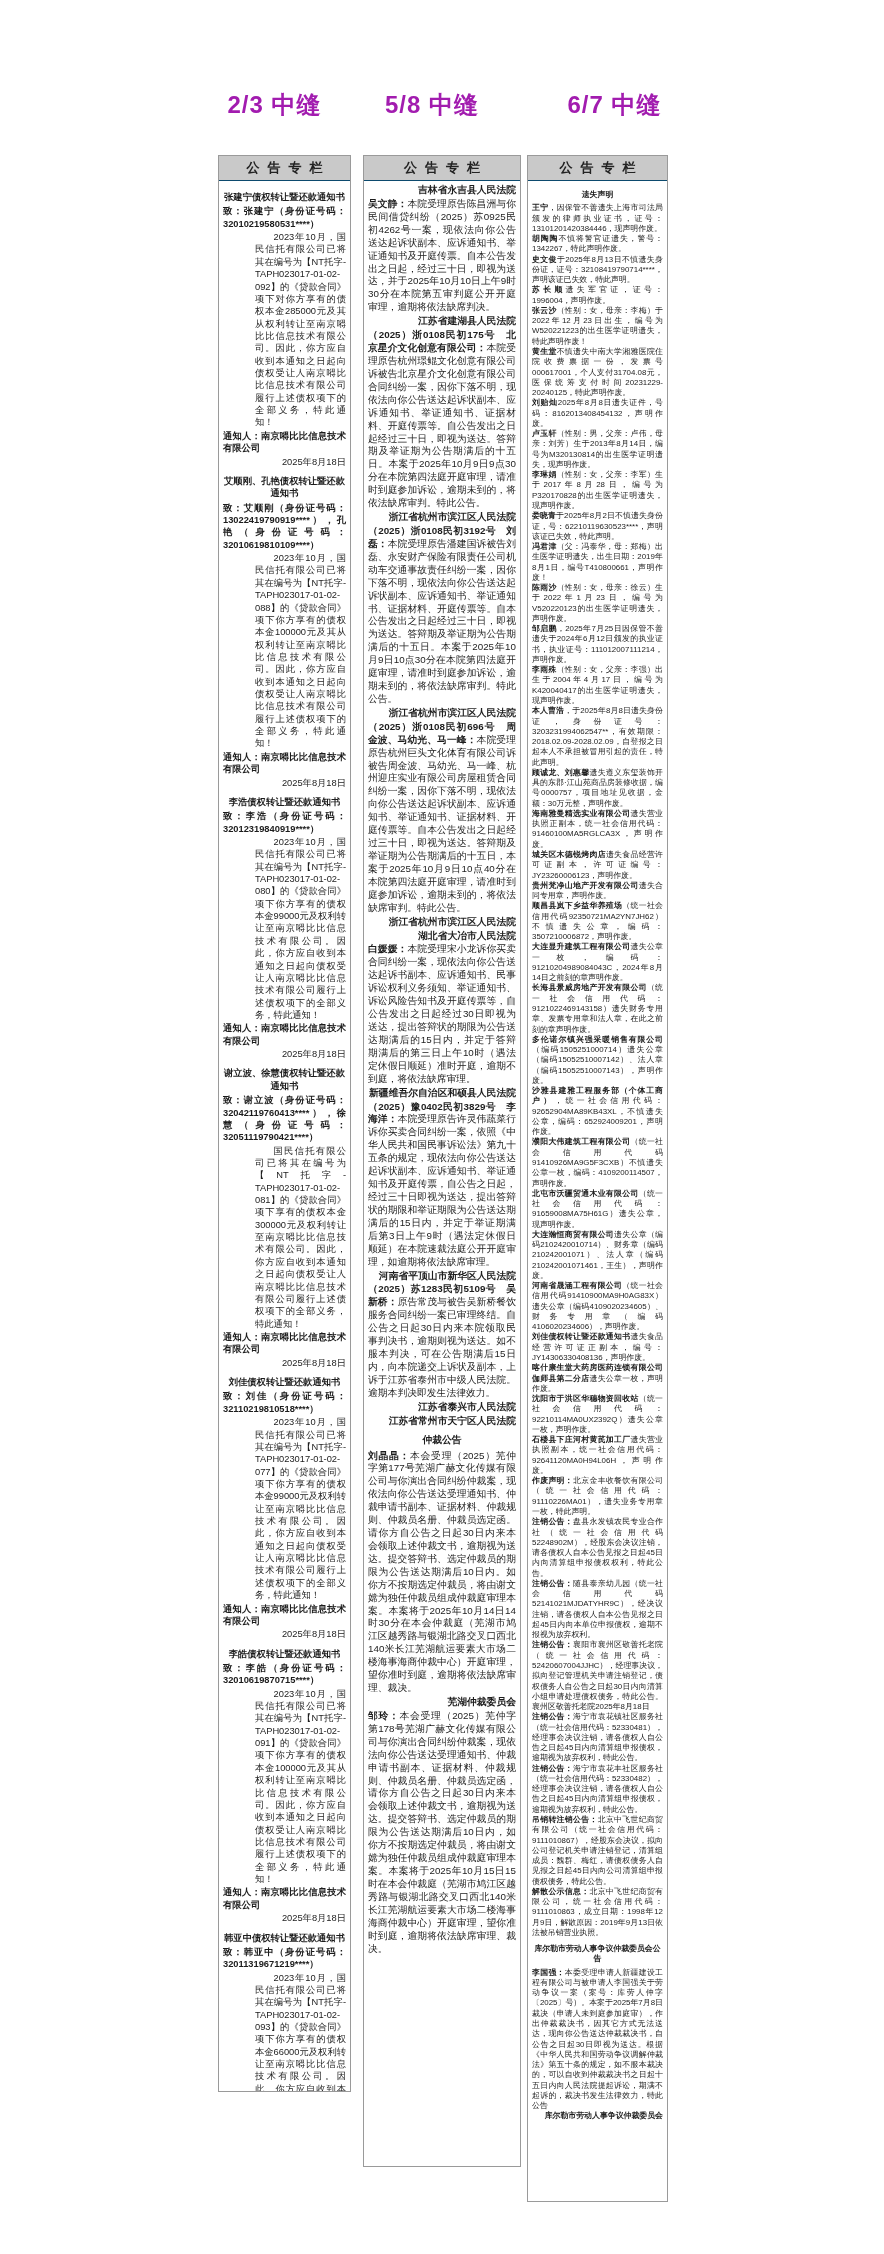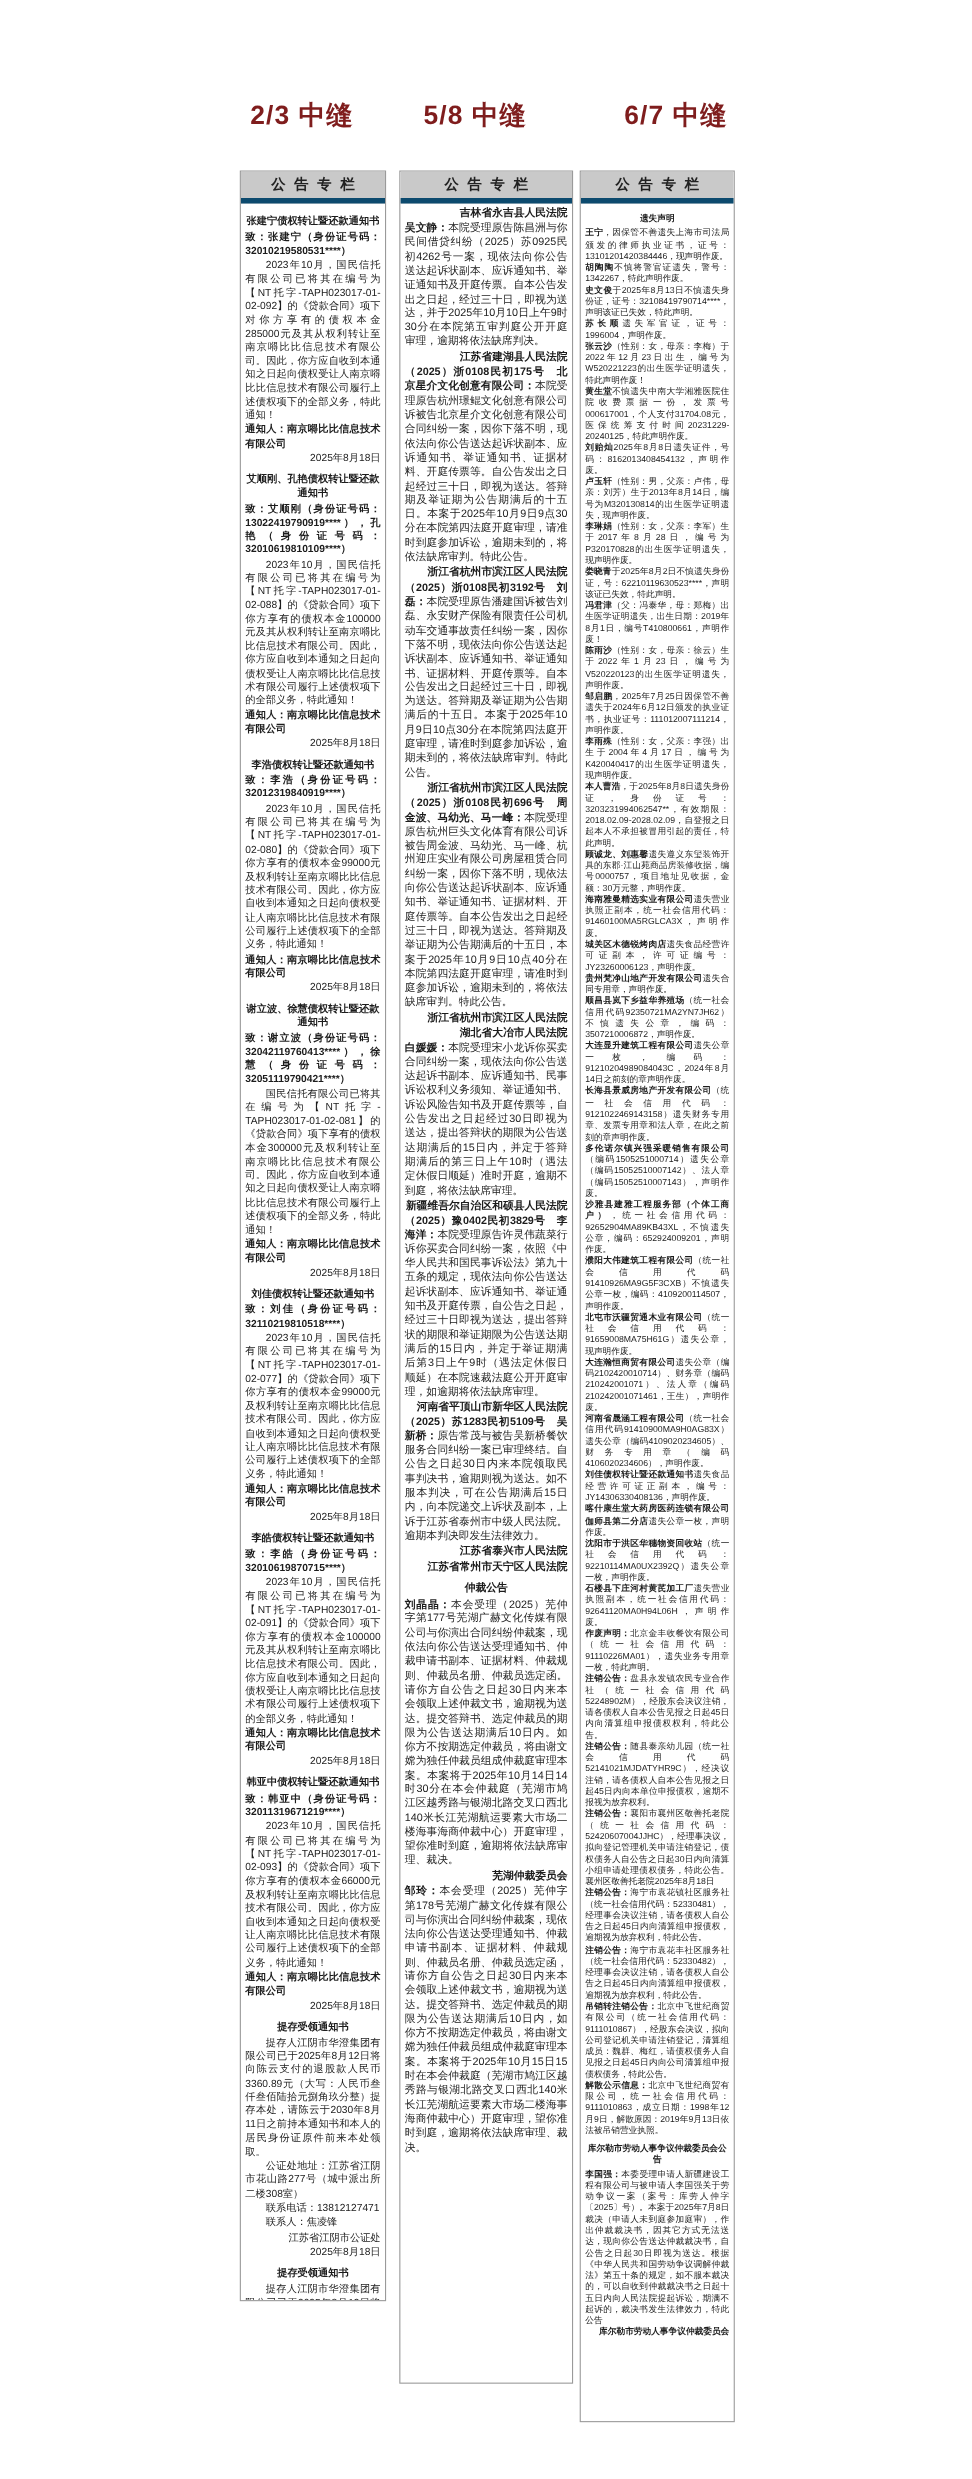--- a/index.html
+++ b/index.html
@@ -3,49 +3,49 @@
 <meta charset="utf-8">
 <style>
   html,body{margin:0;padding:0;}
   body{
     width:884px;height:2254px;position:relative;background:#ffffff;
     font-family:"Liberation Sans","DejaVu Sans",sans-serif;color:#1c1c1c;
     overflow:hidden;
   }
   .gutter-label{
     position:absolute;top:88px;height:34px;display:flex;align-items:center;justify-content:center;
-    font-size:24px;font-weight:bold;color:#7f1d1d;letter-spacing:1px;
+    font-size:24px;font-weight:bold;color:#a21caf;letter-spacing:1px;
   }
   #gutter-1{left:208px;width:133px;}
   #gutter-2{left:353px;width:158px;}
   #gutter-3{left:544px;width:141px;text-align:right;}
   .column{
     position:absolute;top:155px;border:1px solid #9a9a9a;background:#fff;
     overflow:hidden;box-sizing:border-box;
   }
   #col-1{left:218px;width:133px;height:1937px;}
   #col-2{left:363px;width:158px;height:2012px;}
   #col-3{left:527px;width:141px;height:2047px;}
   .panel-title{
-    background:#c9c9c9;border-bottom:5px solid #0c4a6e;
+    background:#c9c9c9;border-bottom:1px solid #0c4a6e;
     text-align:center;font-weight:bold;font-size:13px;letter-spacing:8px;
     padding:3px 0 3px 8px;color:#222;
   }
   .col-body{padding:3px 4px 6px 4px;text-align:justify;}
   #col-1 .col-body{font-size:9.3px;line-height:1.33;}
   #col-2 .col-body{font-size:9.8px;line-height:1.32;}
   #col-3 .col-body{font-size:7.9px;line-height:1.3;}
   .notice-title{
     text-align:center;font-weight:bold;margin:7px 0 2px 0;
   }
   .section-heading{
     text-align:center;font-weight:bold;margin:6px 0 3px 0;
   }
   p.para{margin:0 0 1px 0;}
-  p.para.ind{text-indent:2em;}
+  p.para.ind{text-indent:2em;margin-left:32px;}
   p.para.right{text-align:right;}
   p.para.b{font-weight:bold;}
   p.para b{font-weight:bold;}
   #col-3 p.para{margin:0;}
 </style>
 </head>
 <body>
 
 <div>
   <div class="gutter-label" id="gutter-1">2/3 中缝</div>

